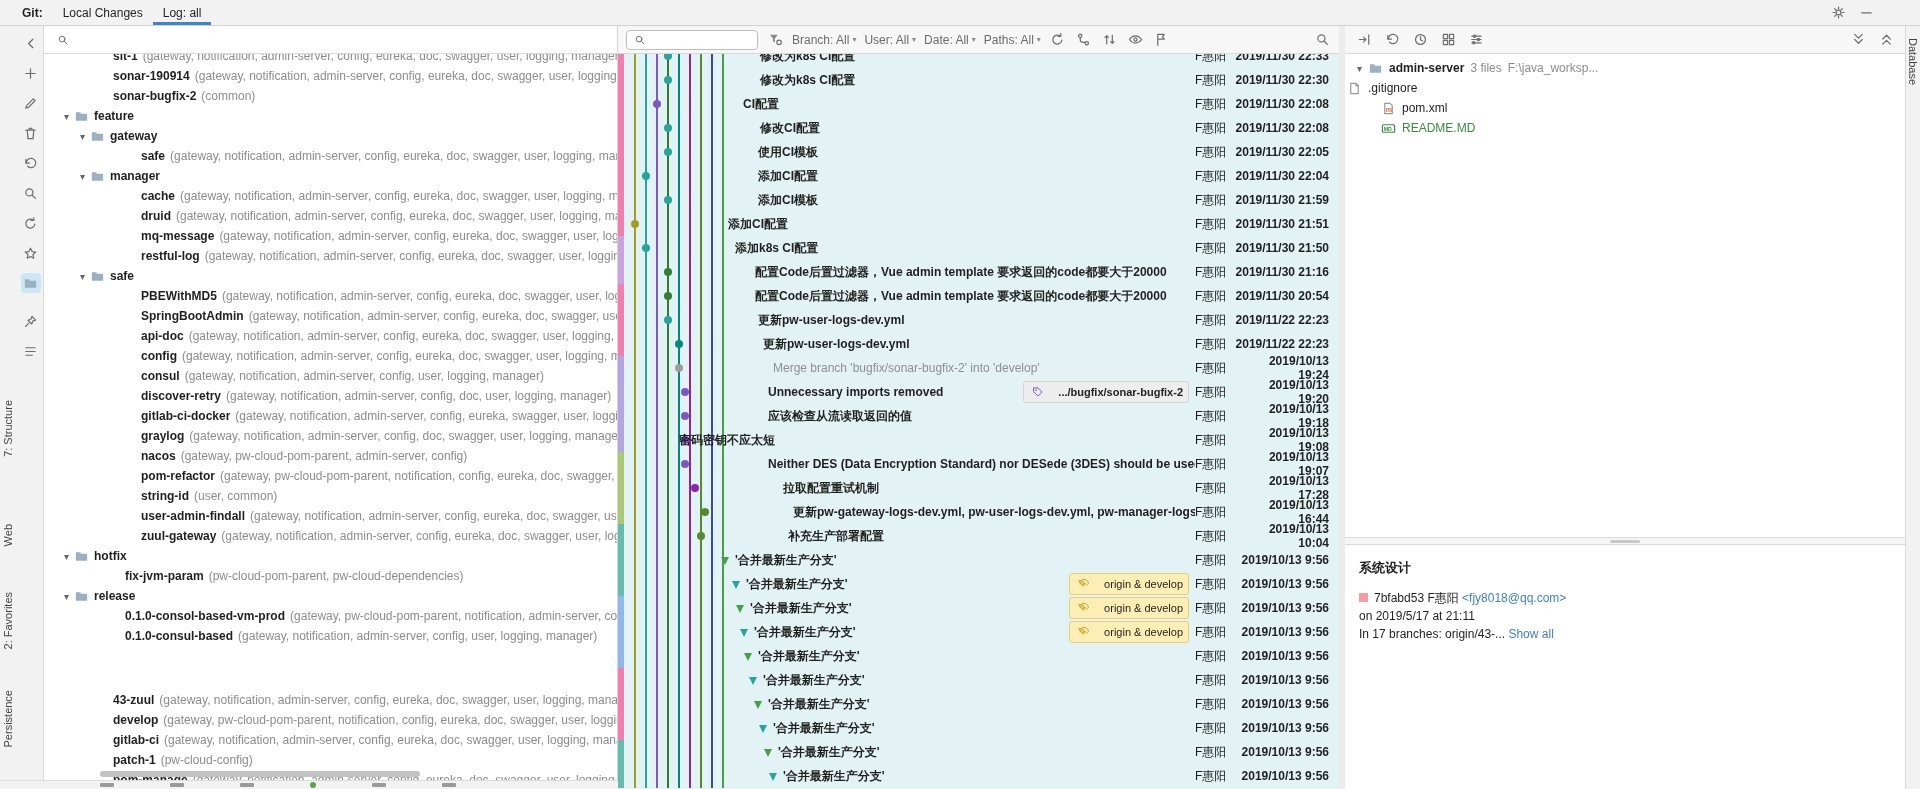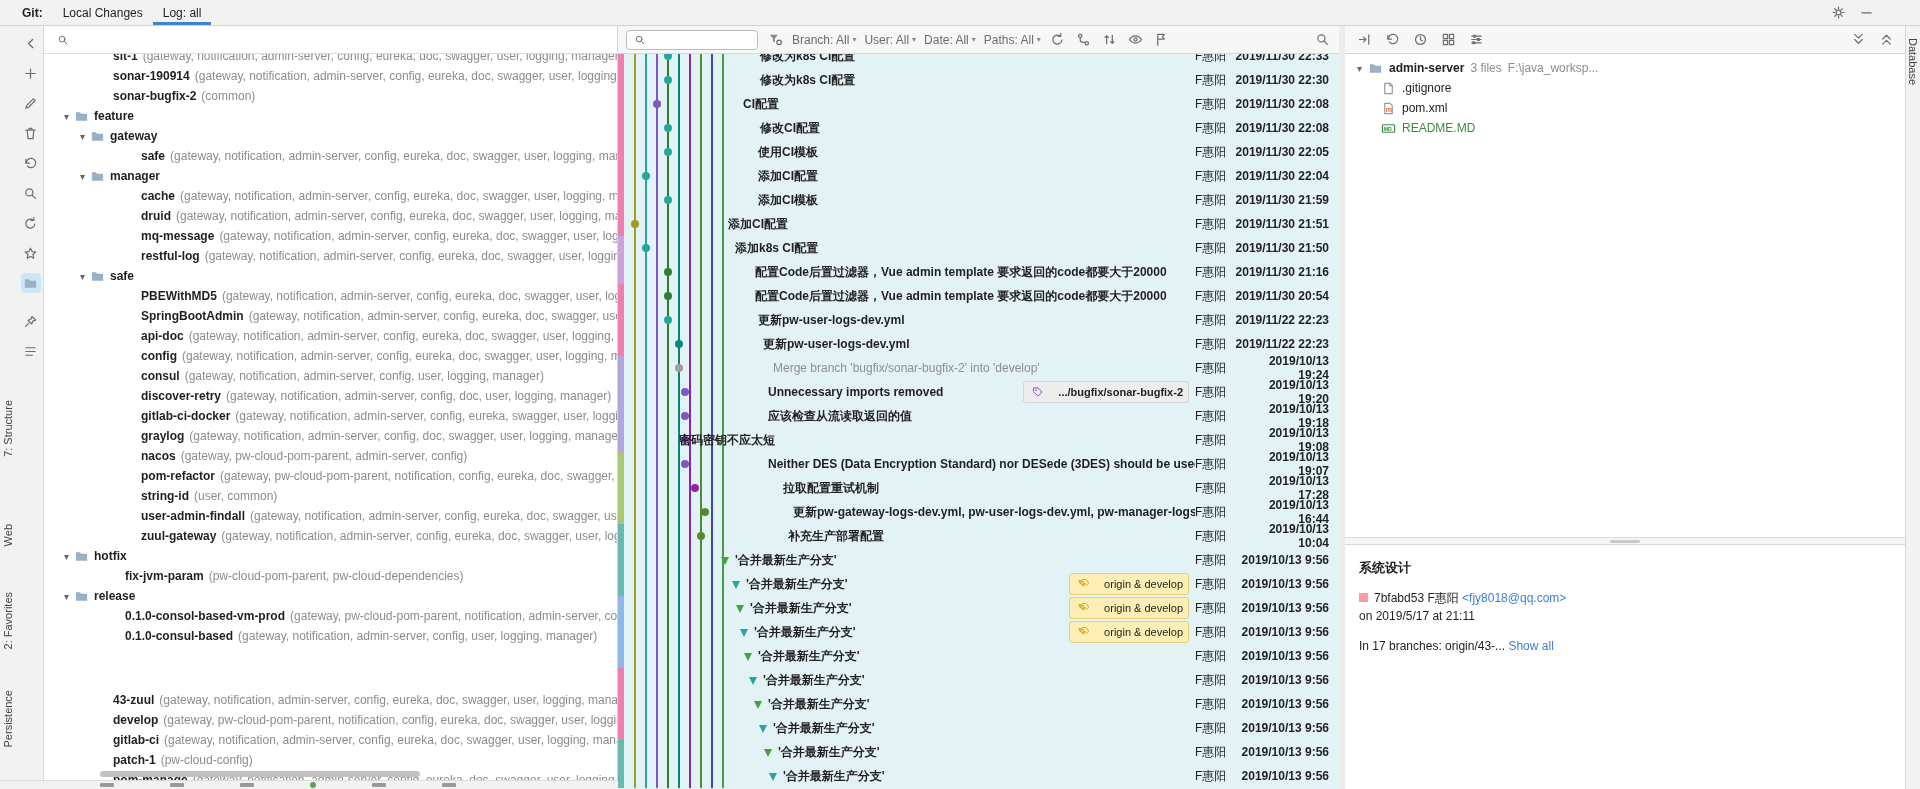--- a/index.html
+++ b/index.html
@@ -79,21 +79,21 @@
   .file-row .fname{font-weight:bold;margin-right:6px;}
   .file-row .fcount{color:#8c8c8c;margin-right:6px;}
   .file-row .fpath{color:#8c8c8c;}
   .splitter{height:8px;flex:none;background:#f5f5f5;border-top:1px solid #d9d9d9;border-bottom:1px solid #d9d9d9;position:relative;}
   .grip{position:absolute;left:50%;top:2px;width:30px;height:3px;margin-left:-15px;background:#c8c8c8;border-radius:2px;}
   .commit-info{flex:1;padding:14px 14px;overflow:hidden;}
   .commit-subject{font-weight:bold;font-size:13px;margin-bottom:12px;}
   .commit-meta{max-width:212px;line-height:1.5;word-break:break-all;}
   .swatch{display:inline-block;width:9px;height:9px;background:#f59ca4;margin-right:6px;}
   a.link{color:var(--link);text-decoration:none;cursor:pointer;}
-  .branches-line{margin-top:12px;max-width:230px;line-height:1.5;}
+  .branches-line{max-width:230px;line-height:1.5;}
   
   .bottom-strip{position:absolute;left:0;bottom:0;width:618px;height:9px;background:#f2f2f2;border-top:1px solid #dcdcdc;display:flex;align-items:flex-start;gap:56px;padding-left:100px;z-index:5;}
   .frag{width:14px;height:4px;background:#9a9a9a;border-radius:1px;margin-top:2px;}
   .frag.green{background:#57a64a;width:6px;height:6px;border-radius:50%;margin-top:1px;}
 </style>
 </head>
 <body>
 
 <div class="app">
   <div class="header">
@@ -767,21 +767,21 @@
             <span class="chev">▾</span>
             <span class="icon">
               <svg viewBox="0 0 16 16">
                 <path fill="#9ab0c3" stroke="none" d="M2 3.5h4.2L7.6 5H14v7.5H2z"></path>
               </svg>
             </span>
             <span class="fname">admin-server</span>
             <span class="fcount">3 files</span>
             <span class="fpath">F:\java_worksp...</span>
           </div>
-          <div class="file-row" style="padding-left: 34px; text-align: center;">
+          <div class="file-row" style=" text-align: center;">
             <span class="icon">
               <svg viewBox="0 0 16 16">
                 <path d="M4 2.5h5.5l2.5 2.5v8.5H4z" stroke="#999"></path>
                 <path d="M9.5 2.5V5H12" stroke="#999"></path>
               </svg>
             </span>
             <span>.gitignore</span>
           </div>
           <div class="file-row" style="padding-left: 34px;">
             <span class="icon">

